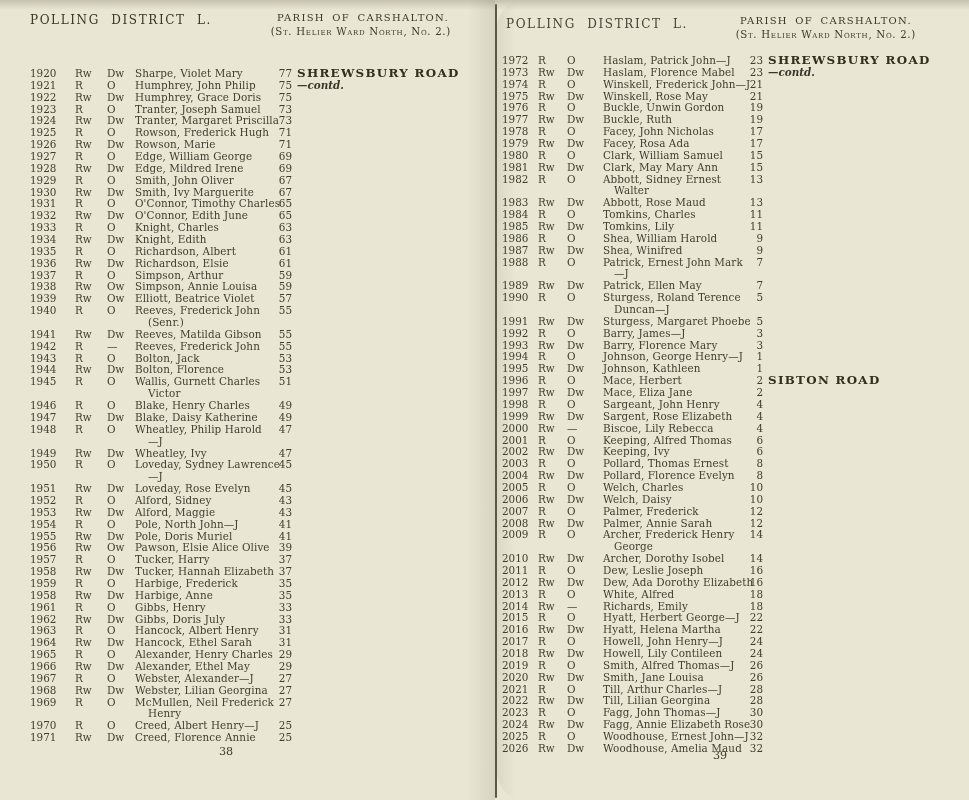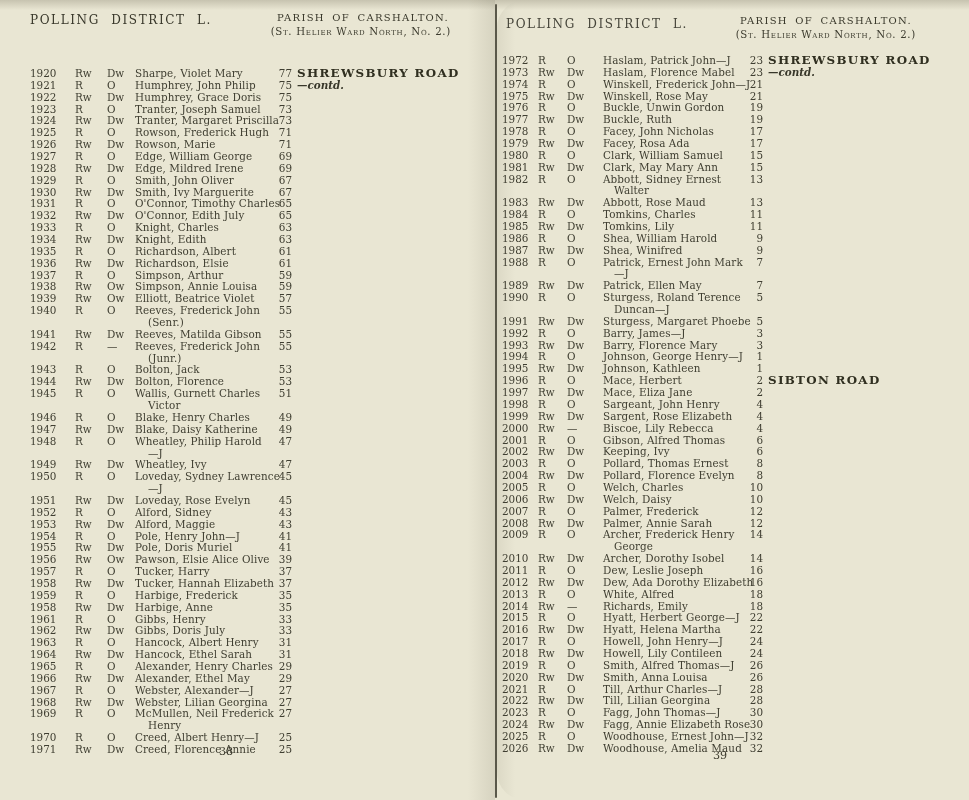--- a/index.html
+++ b/index.html
@@ -161,21 +161,21 @@
           <span class="c c1">R</span>
           <span class="c c2">O</span>
           <span class="c nm">O'Connor, Timothy Charles</span>
           <span class="c hs">65</span>
           <span class="c st"></span>
         </div>
         <div class="row">
           <span class="c no">1932</span>
           <span class="c c1">Rw</span>
           <span class="c c2">Dw</span>
-          <span class="c nm">O'Connor, Edith July</span>
+          <span class="c nm">O'Connor, Edith June</span>
           <span class="c hs">65</span>
           <span class="c st"></span>
         </div>
         <div class="row">
           <span class="c no">1933</span>
           <span class="c c1">R</span>
           <span class="c c2">O</span>
           <span class="c nm">Knight, Charles</span>
           <span class="c hs">63</span>
           <span class="c st"></span>
@@ -253,28 +253,20 @@
           <span class="c st"></span>
         </div>
         <div class="row">
           <span class="c no">1942</span>
           <span class="c c1">R</span>
           <span class="c c2">—</span>
           <span class="c nm">Reeves, Frederick John</span>
           <span class="c hs">55</span>
           <span class="c st"></span>
         </div>
-        <div class="row cont-row">
-          <span class="c no"></span>
-          <span class="c c1"></span>
-          <span class="c c2"></span>
-          <span class="c nm indent">(Junr.)</span>
-          <span class="c hs"></span>
-          <span class="c st"></span>
-        </div>
         <div class="row">
           <span class="c no">1943</span>
           <span class="c c1">R</span>
           <span class="c c2">O</span>
           <span class="c nm">Bolton, Jack</span>
           <span class="c hs">53</span>
           <span class="c st"></span>
         </div>
         <div class="row">
           <span class="c no">1944</span>
@@ -377,21 +369,21 @@
           <span class="c c1">Rw</span>
           <span class="c c2">Dw</span>
           <span class="c nm">Alford, Maggie</span>
           <span class="c hs">43</span>
           <span class="c st"></span>
         </div>
         <div class="row">
           <span class="c no">1954</span>
           <span class="c c1">R</span>
           <span class="c c2">O</span>
-          <span class="c nm">Pole, Henry John—J</span>
+          <span class="c nm">Pole, North John—J</span>
           <span class="c hs">41</span>
           <span class="c st"></span>
         </div>
         <div class="row">
           <span class="c no">1955</span>
           <span class="c c1">Rw</span>
           <span class="c c2">Dw</span>
           <span class="c nm">Pole, Doris Muriel</span>
           <span class="c hs">41</span>
           <span class="c st"></span>
@@ -799,21 +791,21 @@
           <span class="c c1">Rw</span>
           <span class="c c2">—</span>
           <span class="c nm">Biscoe, Lily Rebecca</span>
           <span class="c hs">4</span>
           <span class="c st"></span>
         </div>
         <div class="row">
           <span class="c no">2001</span>
           <span class="c c1">R</span>
           <span class="c c2">O</span>
-          <span class="c nm">Gibson, Alfred Thomas</span>
+          <span class="c nm">Keeping, Alfred Thomas</span>
           <span class="c hs">6</span>
           <span class="c st"></span>
         </div>
         <div class="row">
           <span class="c no">2002</span>
           <span class="c c1">Rw</span>
           <span class="c c2">Dw</span>
           <span class="c nm">Keeping, Ivy</span>
           <span class="c hs">6</span>
           <span class="c st"></span>
@@ -959,21 +951,21 @@
           <span class="c c1">R</span>
           <span class="c c2">O</span>
           <span class="c nm">Smith, Alfred Thomas—J</span>
           <span class="c hs">26</span>
           <span class="c st"></span>
         </div>
         <div class="row">
           <span class="c no">2020</span>
           <span class="c c1">Rw</span>
           <span class="c c2">Dw</span>
-          <span class="c nm">Smith, Anna Louisa</span>
+          <span class="c nm">Smith, Jane Louisa</span>
           <span class="c hs">26</span>
           <span class="c st"></span>
         </div>
         <div class="row">
           <span class="c no">2021</span>
           <span class="c c1">R</span>
           <span class="c c2">O</span>
           <span class="c nm">Till, Arthur Charles—J</span>
           <span class="c hs">28</span>
           <span class="c st"></span>

